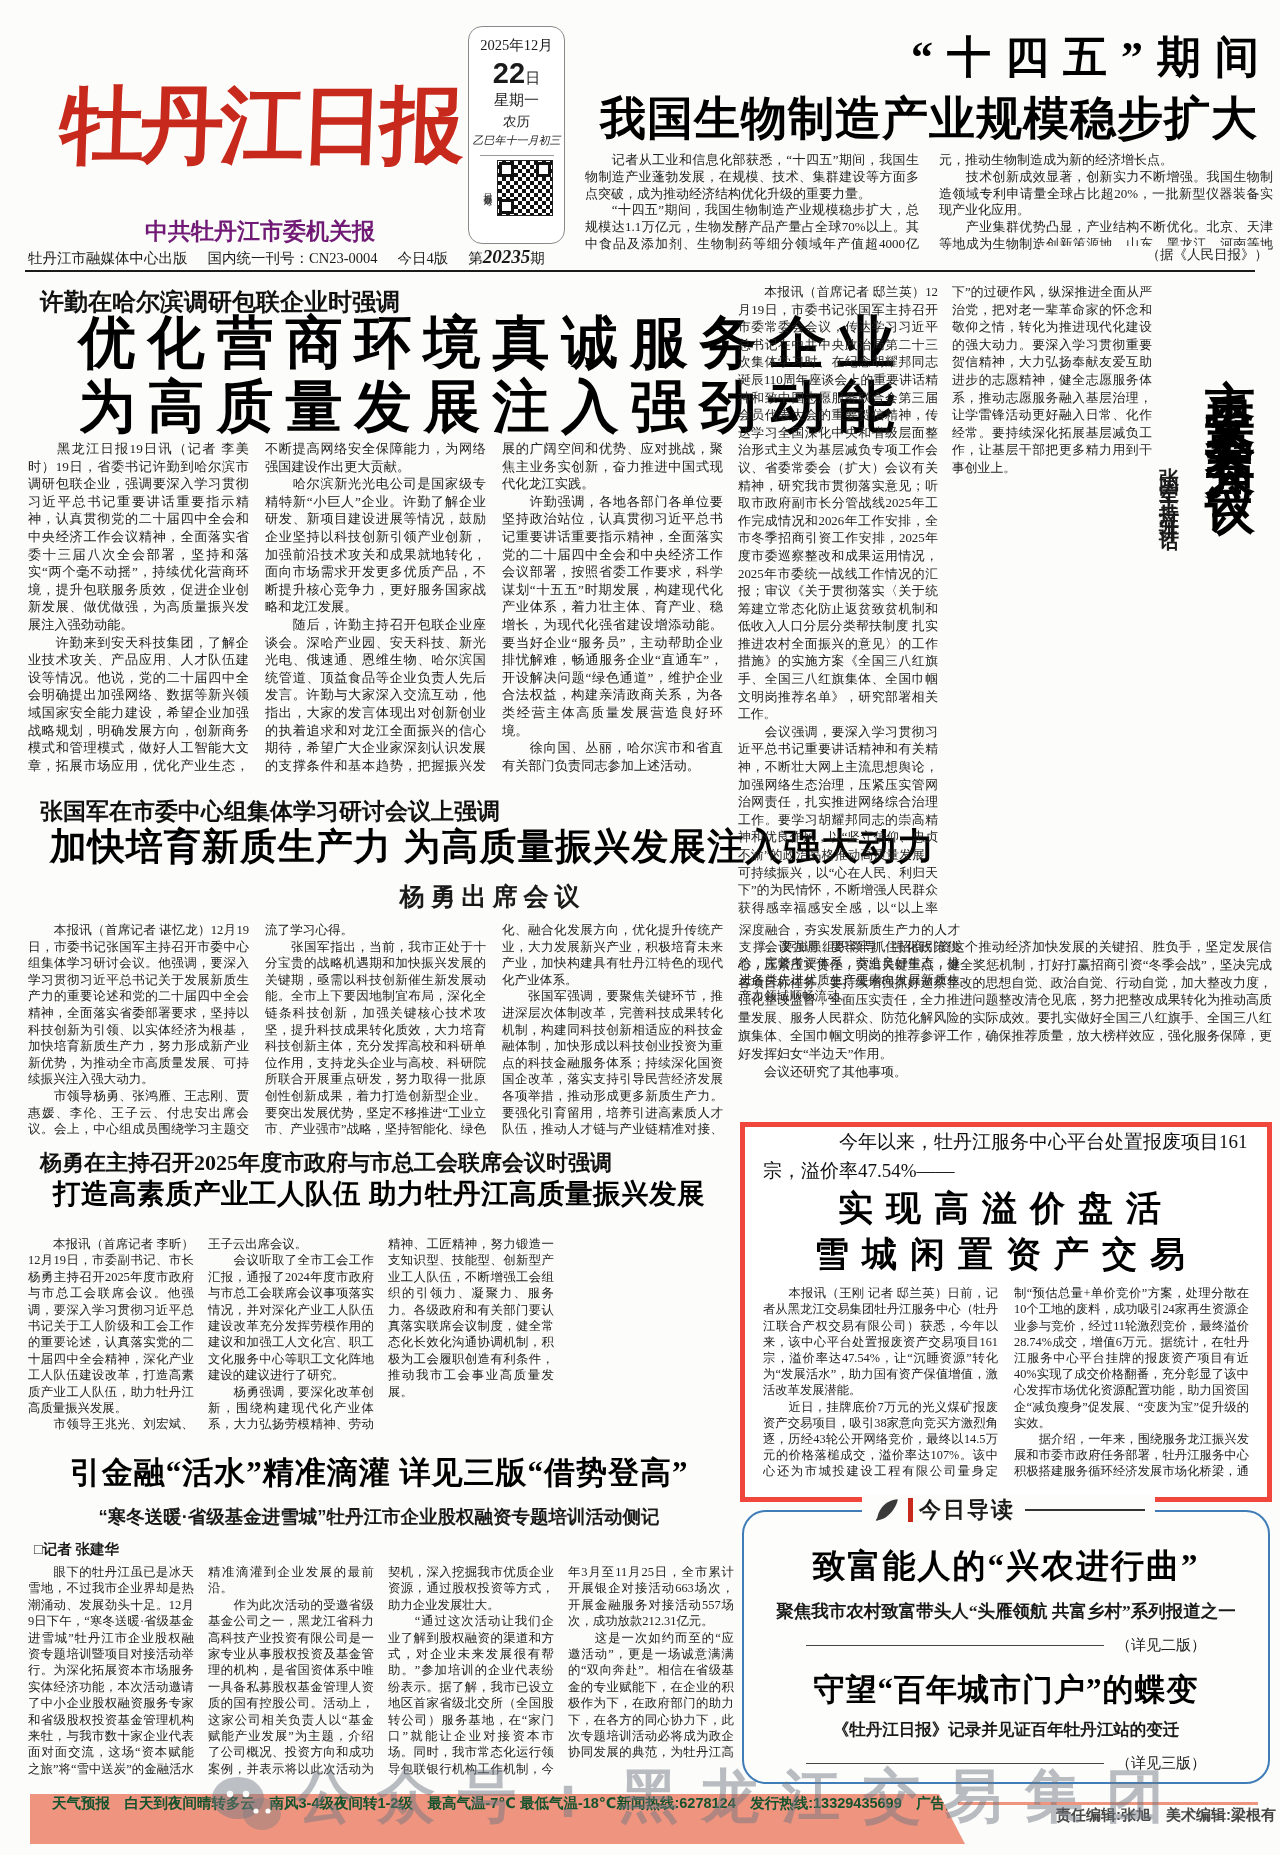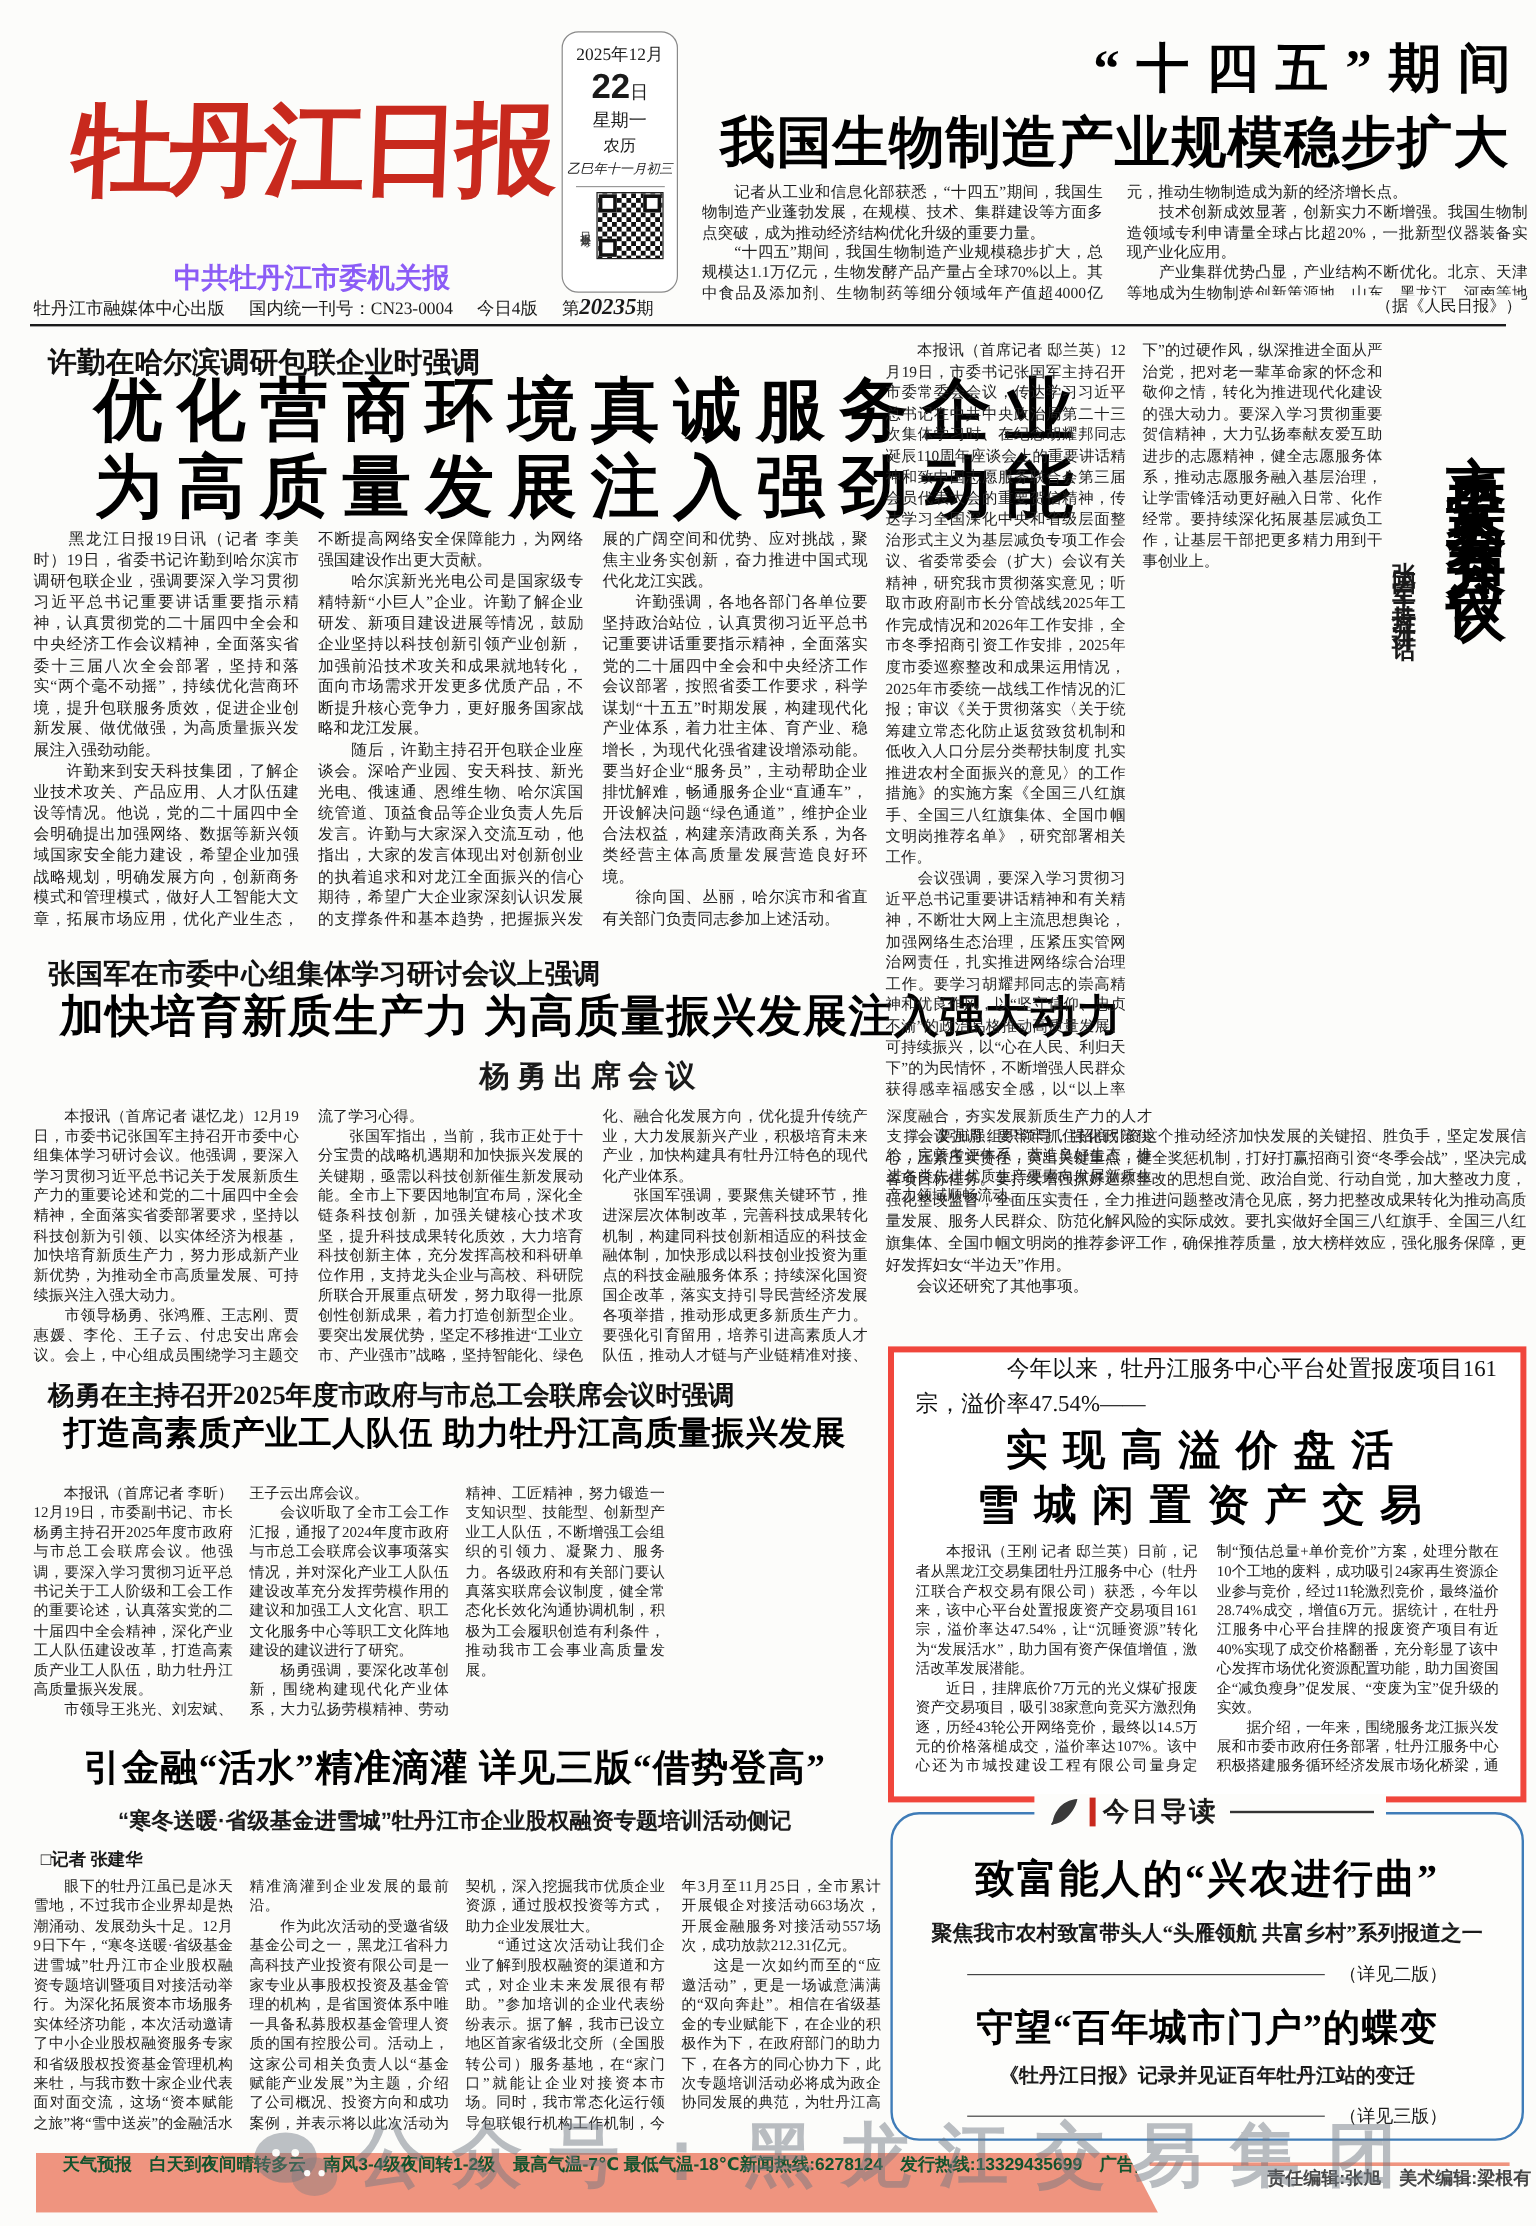--- a/index.html
+++ b/index.html
@@ -6,21 +6,21 @@
   html,body{background:#9a9a9a}
   .page{position:relative;width:1280px;height:1855px;margin:0 auto;background:#fcfcfa;
         font-family:"Liberation Serif","DejaVu Serif",serif;color:#1a1a1a;overflow:hidden}
   .abs{position:absolute}
   .sans{font-family:"Liberation Sans","DejaVu Sans",sans-serif}
   .center{text-align:center}
   .body-text{white-space:pre-wrap;text-align:justify;overflow:hidden;column-fill:auto;color:#222}
   
   .mast-title{left:52px;top:50px;width:416px;height:158px;line-height:152px;text-align:center;
               font-size:84px;font-weight:900;color:#c8291d;letter-spacing:-4px;transform:skewX(-2deg)}
-  .mast-organ{left:52px;top:216px;width:416px;text-align:center;font-size:23px;font-weight:700;color:#8b5cf6}
+  .mast-organ{left:52px;top:216px;width:416px;text-align:center;font-size:23px;font-weight:700;color:#701a75}
   .pub-line{left:28px;top:246px;width:700px;font-size:14.5px;display:flex;gap:20px;align-items:baseline;white-space:nowrap}
   .issue-no{font-weight:900;font-style:italic;font-size:19px}
   .date-box{left:468px;top:26px;width:97px;height:218px;border:1.5px solid #8a8a8a;border-radius:14px;
             padding-top:9px;text-align:center;font-size:14px;background:#fff}
   .db-ym{font-size:14.5px}
   .db-day{font-size:15px;margin-top:2px}
   .db-day b{font-size:29px;font-family:"Liberation Sans",sans-serif}
   .db-week{font-size:15px;margin-top:1px}
   .db-lunarlab{font-size:13.5px;margin-top:3px}
   .db-lunar{font-size:11px;font-style:italic;margin-top:2px;white-space:nowrap}

